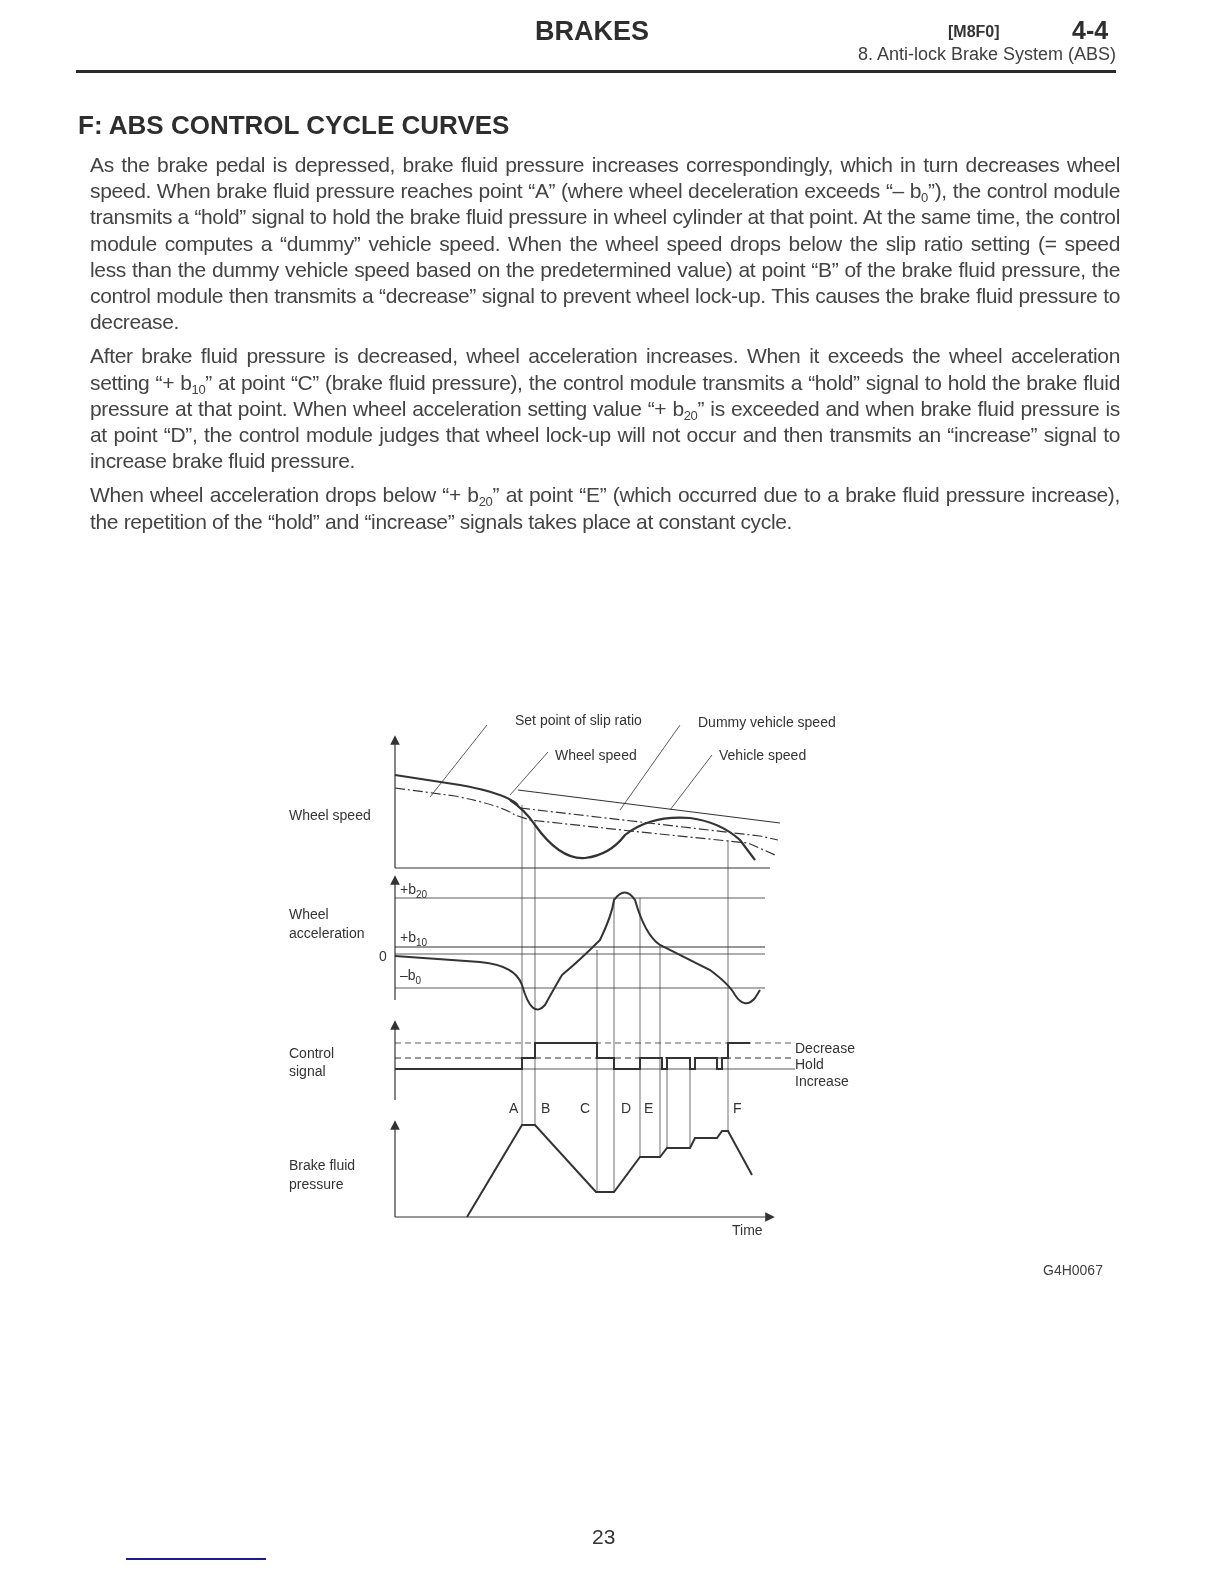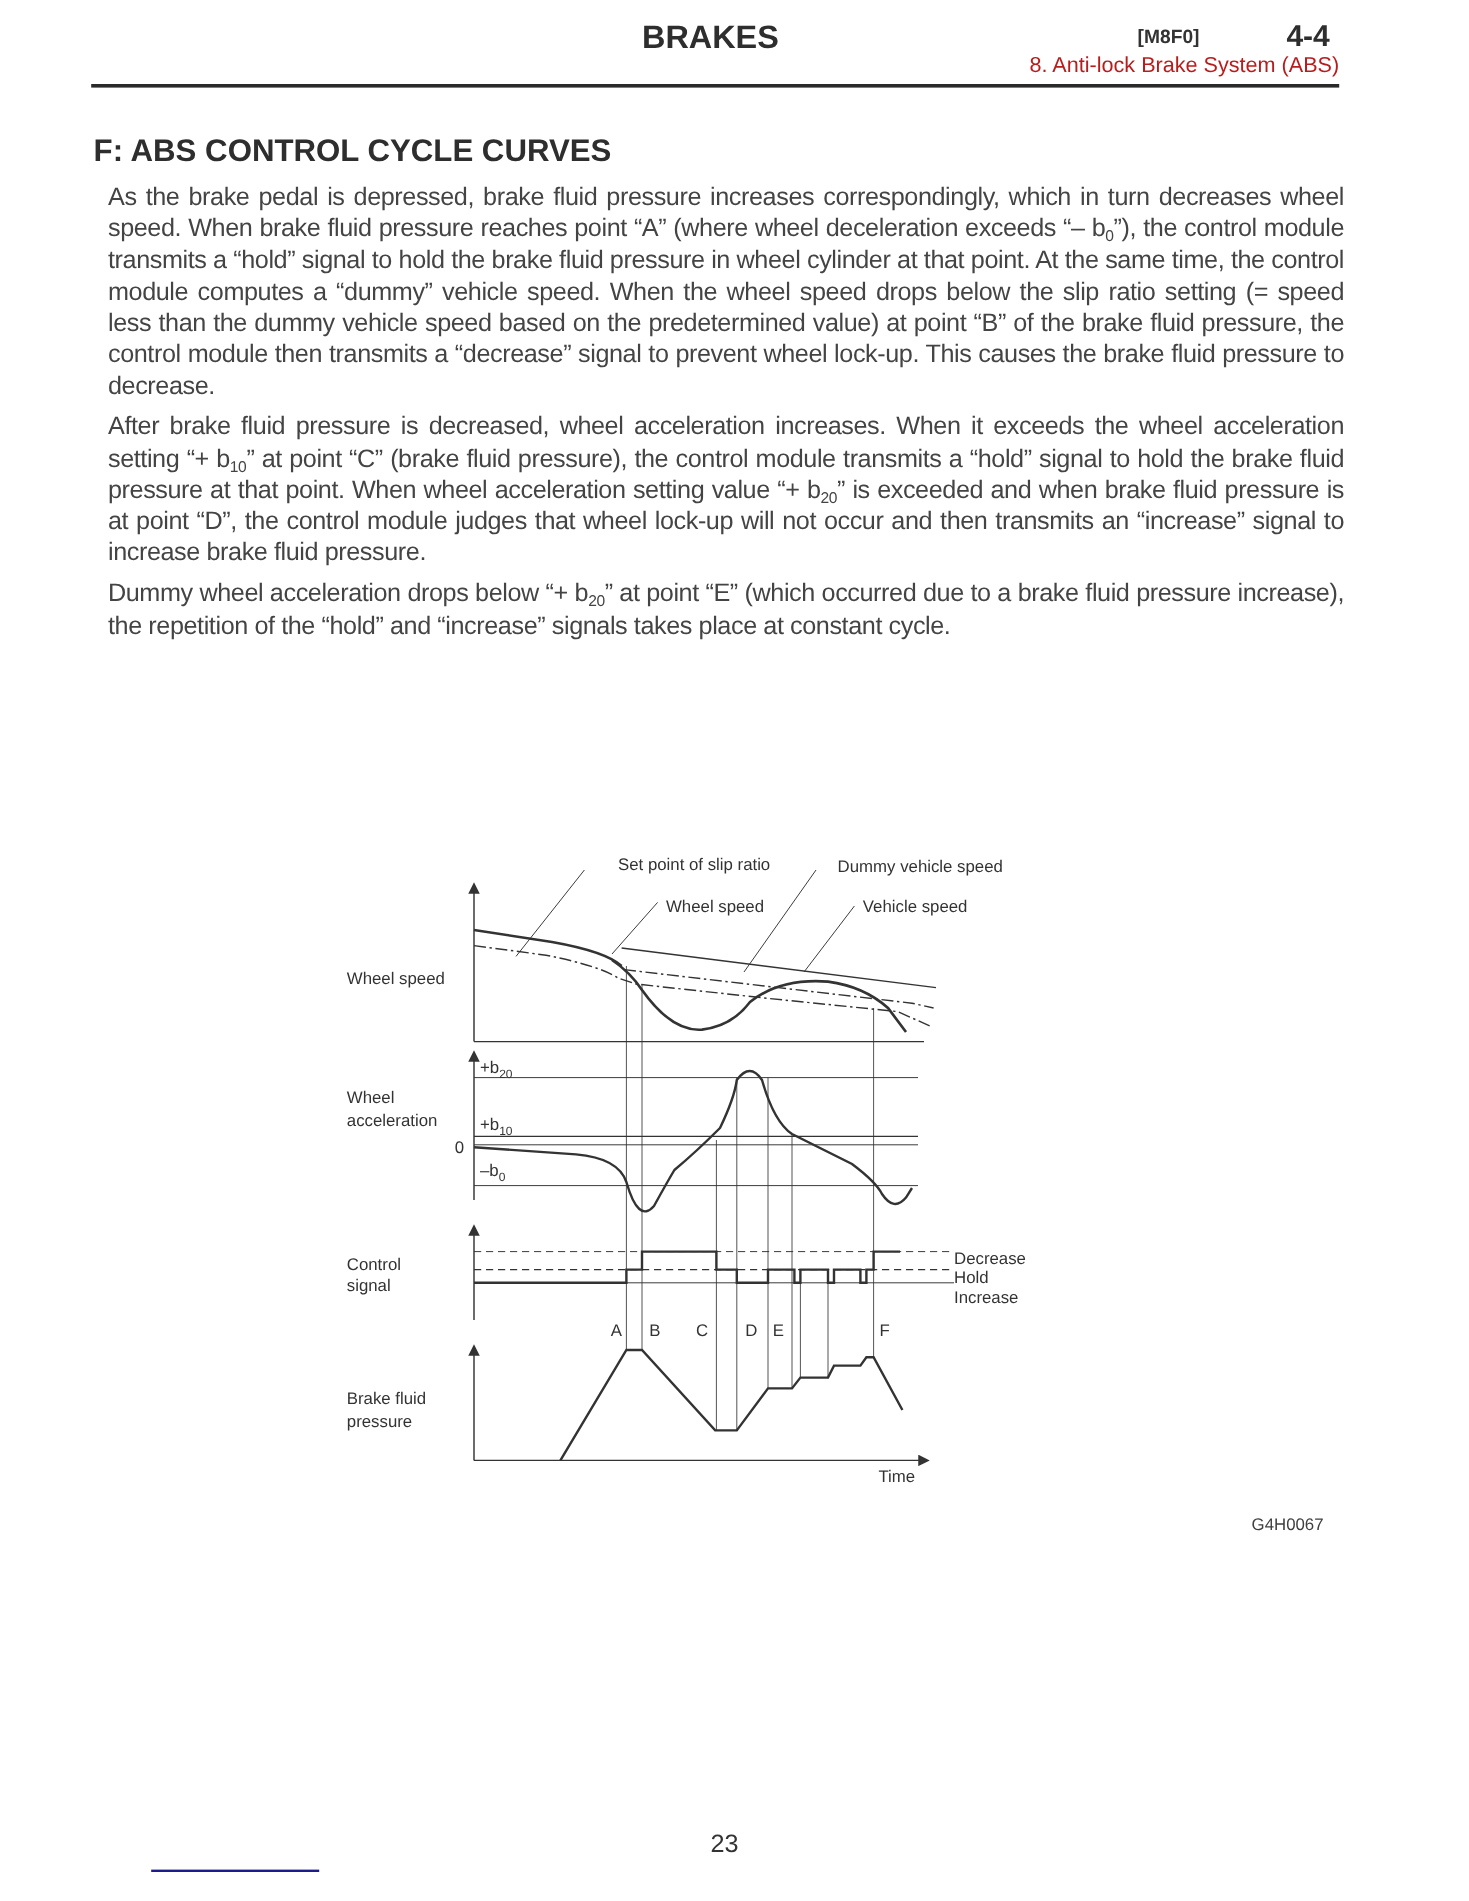--- a/index.html
+++ b/index.html
@@ -1,21 +1,21 @@
 <!DOCTYPE html>
 <html><head>
 <meta charset="utf-8">
 <style>
   html, body { margin:0; padding:0; background:#ffffff; }
   body { width:1224px; height:1584px; position:relative; overflow:hidden;
          font-family:"Liberation Sans", sans-serif; color:#3a3a3a; }
   .hdr-title { position:absolute; left:535px; top:16px; font-size:27px; font-weight:bold; color:#2e2e2e; }
   .hdr-code { position:absolute; left:948px; top:23px; font-size:16px; font-weight:bold; color:#333; }
   .hdr-num { position:absolute; left:1072px; top:16px; font-size:25px; font-weight:bold; color:#2e2e2e; }
-  .hdr-sub { position:absolute; right:108px; top:44px; font-size:18px; color:#b91c1c; }
+  .hdr-sub { position:absolute; right:108px; top:44px; font-size:18px; color:#404040; }
   .hdr-rule { position:absolute; left:76px; top:70px; width:1040px; height:3px; background:#2a2a2a; }
   .sec-title { position:absolute; left:78px; top:110px; font-size:26px; font-weight:bold; color:#2e2e2e; }
   .body-text { position:absolute; left:78px; width:1042px; font-size:21px; line-height:26.2px;
                color:#444; text-align:justify; letter-spacing:-0.35px; }
   .body-text p { margin:0 0 8px 12px; }
   .body-text sub { font-size:13px; vertical-align:-4px; line-height:0; }
   #diagram { position:absolute; left:270px; top:700px; }
   .fig-id { position:absolute; left:1043px; top:1262px; font-size:14px; color:#404040; }
   .page-num { position:absolute; left:592px; top:1525px; font-size:21px; color:#333;text-align:center; }
   .footer-link-rule { position:absolute; left:126px; top:1558px; width:140px; height:2px; background:#1c1c8c; }
@@ -28,21 +28,21 @@
 <div class="hdr-code">[M8F0]</div>
 <div class="hdr-num">4-4</div>
 <div class="hdr-sub">8. Anti-lock Brake System (ABS)</div>
 <div class="hdr-rule"></div>
 
 <div class="sec-title">F: ABS CONTROL CYCLE CURVES</div>
 
 <div class="body-text" style="top:152px;">
   <p><span>As the brake pedal is depressed, brake fluid pressure increases correspondingly, which in turn decreases wheel speed.  When brake fluid pressure reaches point “A” (where wheel deceleration exceeds “– b</span><sub>0</sub><span>”), the control module transmits a “hold” signal to hold the brake fluid pressure in wheel cylinder at that point.  At the same time, the control module computes a “dummy” vehicle speed.  When the wheel speed drops below the slip ratio setting (= speed less than the dummy vehicle speed based on the predetermined value) at point “B” of the brake fluid pressure, the control module then transmits a “decrease” signal to prevent wheel lock-up.  This causes the brake fluid pressure to decrease.</span></p>
   <p><span>After brake fluid pressure is decreased, wheel acceleration increases.  When it exceeds the wheel acceleration setting “+ b</span><sub>10</sub><span>” at point “C” (brake fluid pressure), the control module transmits a “hold” signal to hold the brake fluid pressure at that point.  When wheel acceleration setting value “+ b</span><sub>20</sub><span>” is exceeded and when brake fluid pressure is at point “D”, the control module judges that wheel lock-up will not occur and then transmits an “increase” signal to increase brake fluid pressure.</span></p>
-  <p><span>Dummy wheel acceleration drops below “+ b</span><sub>20</sub><span>” at point “E” (which occurred due to a brake fluid pressure increase), the repetition of the “hold” and “increase” signals takes place at constant cycle.</span></p>
+  <p><span>When wheel acceleration drops below “+ b</span><sub>20</sub><span>” at point “E” (which occurred due to a brake fluid pressure increase), the repetition of the “hold” and “increase” signals takes place at constant cycle.</span></p>
 </div>
 
 <svg id="diagram" width="620" height="550" viewBox="270 700 620 550">
   <defs>
     <marker id="arr" markerWidth="8" markerHeight="8" refX="4" refY="4" orient="auto">
       <path d="M0,0 L8,4 L0,8 z" fill="#333"></path>
     </marker>
   </defs>
   <g stroke="#333" fill="none" stroke-width="1.2">
 

